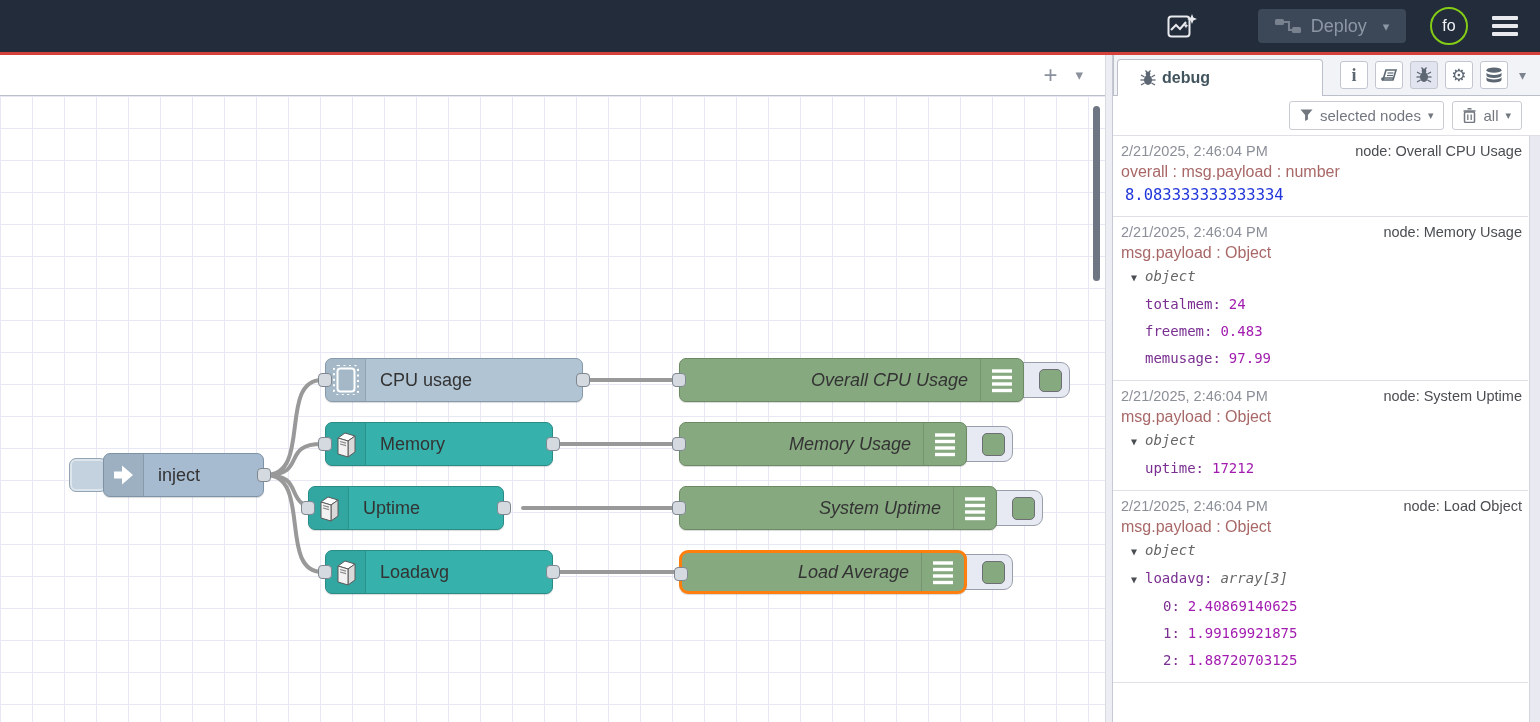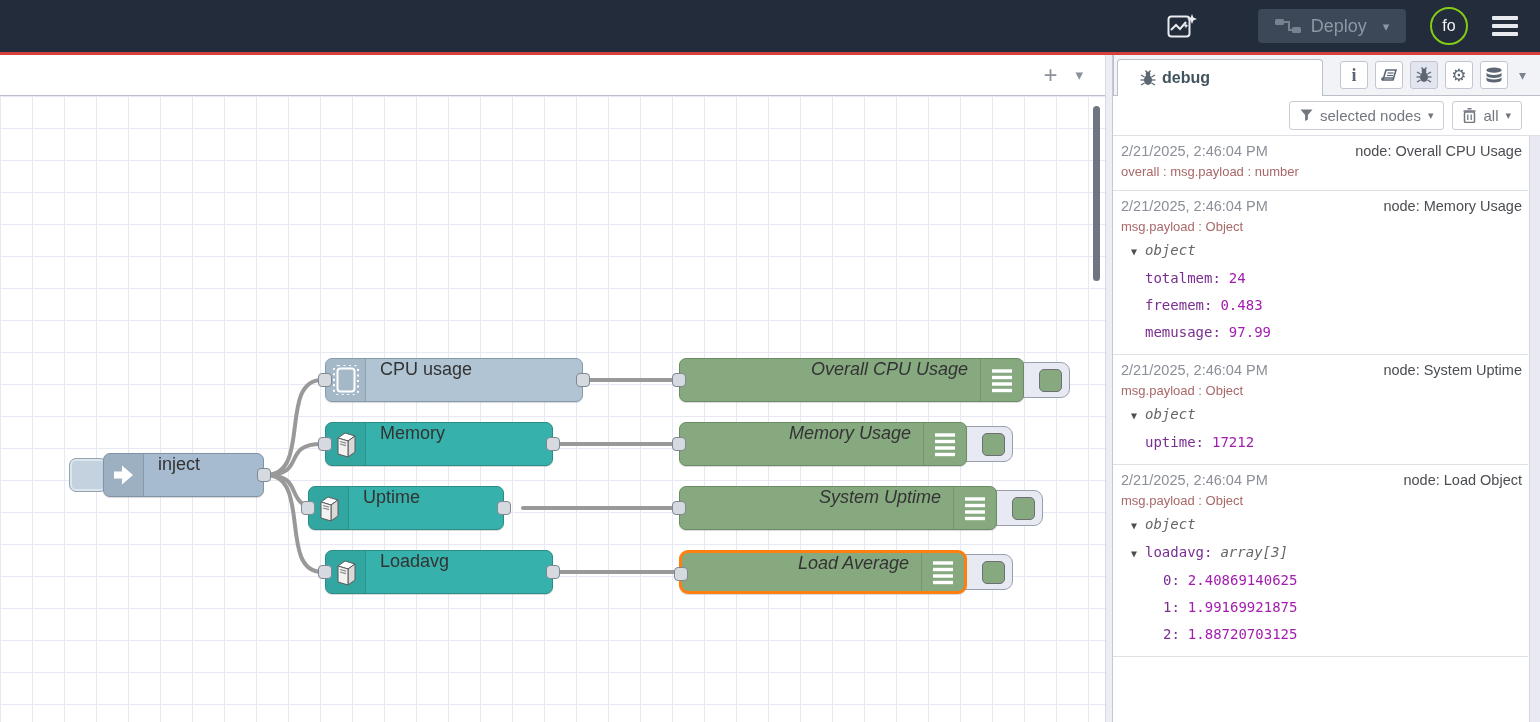--- a/index.html
+++ b/index.html
@@ -26,21 +26,21 @@
   .ct-btn { color:#8a909c; font-size:24px; line-height:1; cursor:pointer; }
   .ct-chev { color:#8a909c; font-size:15px; cursor:pointer; }
 
   
   .canvas { position:relative; flex:1; background:#fff;
     background-image: linear-gradient(#e8e8f5 1px, transparent 1px), linear-gradient(90deg, #e8e8f5 1px, transparent 1px);
     background-size:32px 32px; overflow:hidden; }
   .wires { position:absolute; inset:0; z-index:1; }
   .vscroll { position:absolute; right:5px; top:10px; width:7px; height:175px; background:#6f7683; border-radius:4px; z-index:5; cursor:pointer; }
 
-  .node { position:absolute; height:44px; border-radius:7px; z-index:3; display:flex; align-items:flex-start; font-size:18px; color:#333; box-shadow:0 1px 1px rgba(0,0,0,.15); cursor:pointer; }
+  .node { position:absolute; height:44px; border-radius:7px; z-index:3; display:flex; align-items:center; font-size:18px; color:#333; box-shadow:0 1px 1px rgba(0,0,0,.15); cursor:pointer; }
   .n-inject { background:#a6bbcf; border:1px solid #7e93a6; }
   .n-cpu    { background:#b0c4d4; border:1px solid #869aab; }
   .n-teal   { background:#36b1ab; border:1px solid #2a8c87; }
   .n-debug  { background:#87a980; border:1px solid #6c8a64; }
   .n-debug.sel { border:3px solid #ff7f0e; border-radius:9px; }
   .nicon { width:40px; height:100%; background:rgba(0,0,0,.06); border-right:1px solid rgba(0,0,0,.12); display:flex; align-items:center; justify-content:center; flex:none; border-radius:6px 0 0 6px; }
   .nlabel { padding:0 14px; white-space:nowrap; }
   .n-debug .nlabel { flex:1; text-align:right; font-style:italic; padding-right:12px; }
   .dband { width:43px; height:100%; border-left:1px solid rgba(0,0,0,.12); display:flex; align-items:center; justify-content:center; flex:none; }
   .port { position:absolute; width:14px; height:14px; background:#d4dae0; border:1.5px solid #7f8790; border-radius:4px; top:14px; z-index:4; cursor:crosshair; }
@@ -64,21 +64,21 @@
   .sb-filter { height:39px; display:flex; align-items:center; justify-content:flex-end; gap:8px; padding-right:18px; background:#fff; }
   .f-btn { height:29px; border:1px solid #c9ccd4; border-radius:3px; background:#fff; color:#72777f; font-size:15px; display:flex; align-items:center; gap:7px; padding:0 10px; cursor:pointer; }
   .f-chev { font-size:11px; color:#72777f; }
 
   .sb-msgs { flex:1; overflow:hidden; border-top:1px solid #dfe0e6; position:relative; padding-right:12px; }
   .sb-scrolltrack { position:absolute; right:0; top:0; bottom:0; width:11px; background:#e9eaf1; border-left:1px solid #d4d6de; }
   .msg { border-bottom:1px solid #dfe0e6; padding:5px 6px 8px 8px; }
   .mhead { display:flex; justify-content:space-between; align-items:baseline; font-size:14.5px; line-height:21px; }
   .mts { color:#8b8f97; }
   .mnode { color:#4a4d52; }
-  .mmeta { color:#a96868; font-size:13px; line-height:20px; }
+  .mmeta { color:#a96868; font-size:16px; line-height:20px; }
   .mono { font-family:"DejaVu Sans Mono", monospace; }
   .mval { color:#2036d9; font-size:15.5px; line-height:26px; padding-left:4px; }
   .trow { font-size:14px; line-height:27px; padding-left:10px; white-space:nowrap; }
   .tcaret { color:#4a4d52; font-size:10px; display:inline-block; width:14px; cursor:pointer; }
   .tobj { color:#666; font-style:italic; }
   .tkey { color:#792e90; margin-right:8px; }
   .tnum { color:#a21caf; }
   .tarr { color:#666; font-style:italic; }
   .ind1 { padding-left:24px; }
   .ind2 { padding-left:42px; }
@@ -385,20 +385,21 @@
     </div>
 
     <div class="sb-msgs">
 
       <div class="msg">
         <div class="mhead">
           <span class="mts">2/21/2025, 2:46:04 PM</span>
           <span class="mnode">node: Overall CPU Usage</span>
         </div>
         <div class="mmeta">overall : msg.payload : number</div>
+        <div class="mval mono">8.083333333333334</div>
       </div>
 
       <div class="msg">
         <div class="mhead">
           <span class="mts">2/21/2025, 2:46:04 PM</span>
           <span class="mnode">node: Memory Usage</span>
         </div>
         <div class="mmeta">msg.payload : Object</div>
         <div class="trow mono"><span class="tcaret">▼</span><span class="tobj">object</span></div>
         <div class="trow mono ind1"><span class="tkey">totalmem:</span><span class="tnum">24</span></div>

